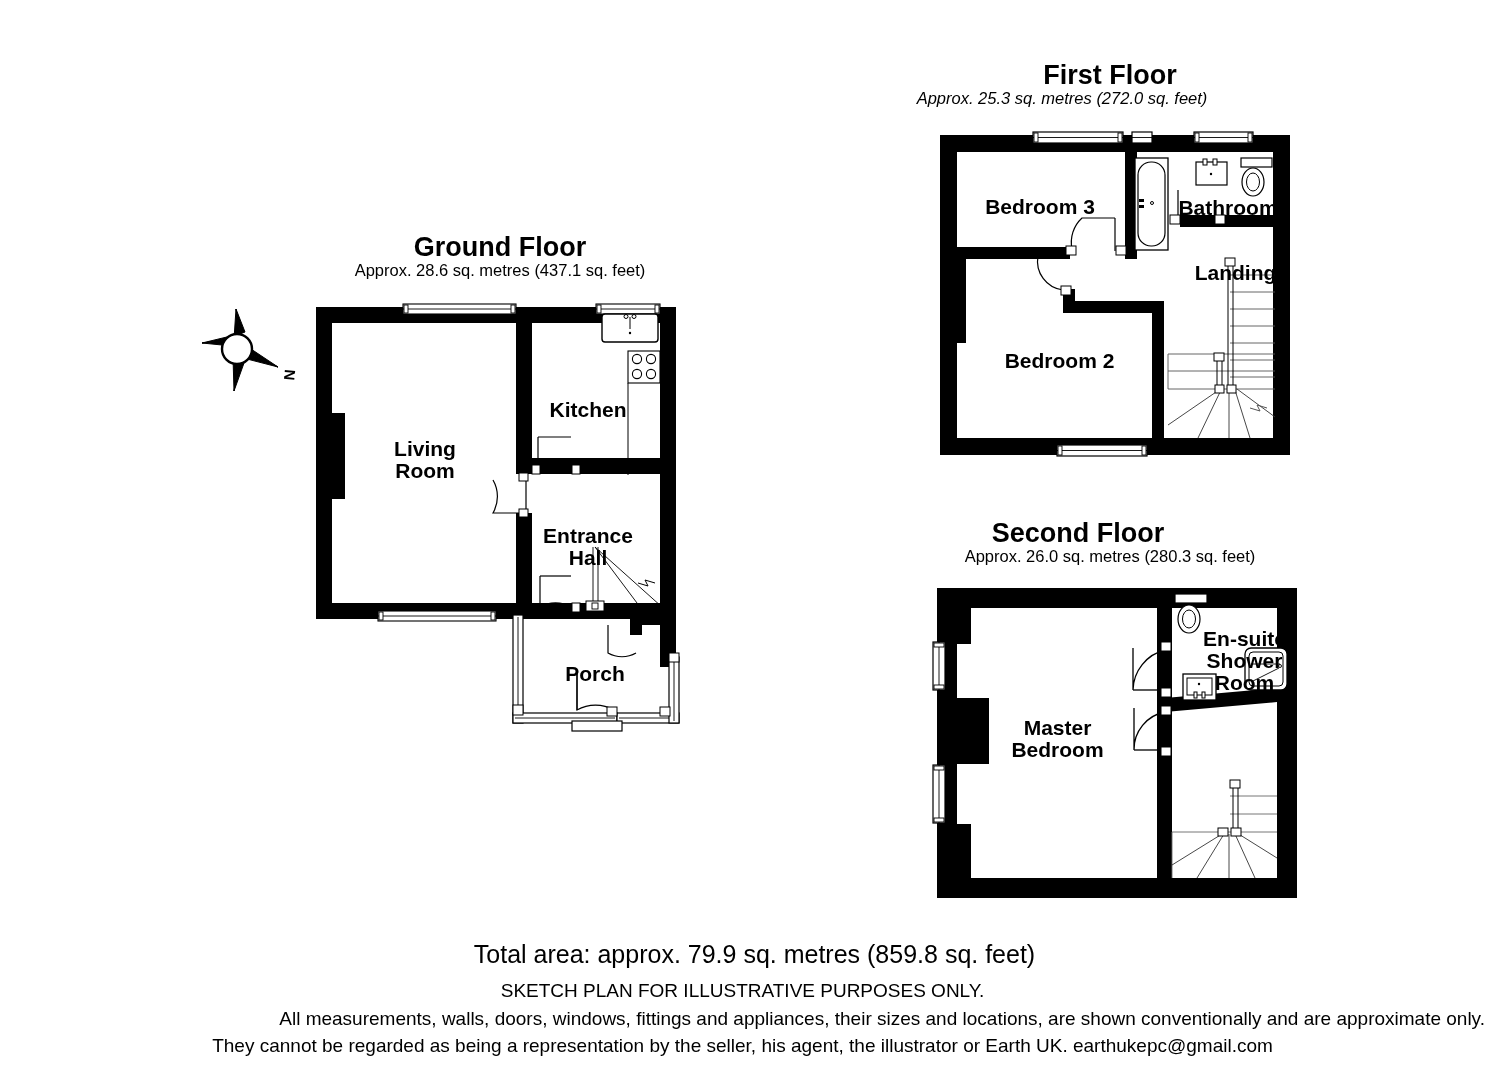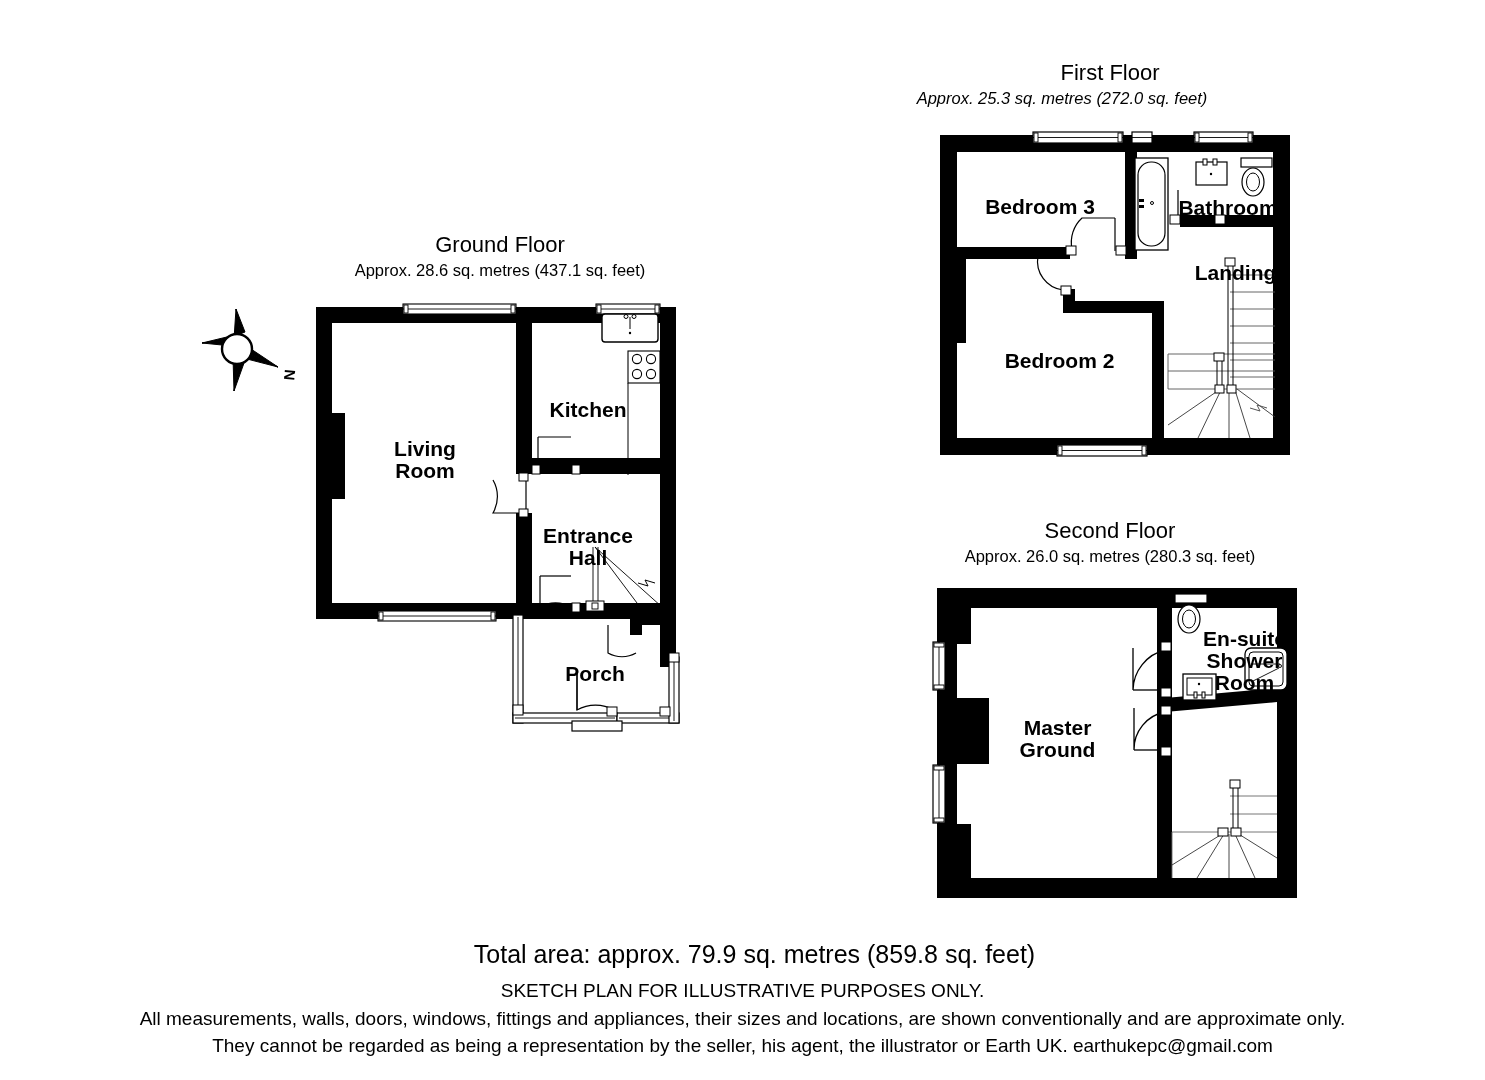--- a/index.html
+++ b/index.html
@@ -17,22 +17,22 @@
   }
   .stage {
     position: absolute;
     left: 0; top: 0;
     width: 1485px;
     height: 1080px;
   }
   .floor-title {
     position: absolute;
     text-align: center;
-    font-weight: normal;
-    font-size: 22px;
+    font-weight: bold;
+    font-size: 27px;
     letter-spacing: 0px;
     white-space: nowrap;
   }
   .floor-sub {
     position: absolute;
     text-align: center;
     font-size: 16.5px;
     white-space: nowrap;
   }
   .room-label {
@@ -343,26 +343,26 @@
       <line x1="287" y1="232" x2="287" y2="262" stroke="#000" stroke-width="1"></line>
       <line x1="292" y1="232" x2="292" y2="262" stroke="#000" stroke-width="1"></line>
       <rect x="284" y="228" width="10" height="8" fill="#fff" stroke="#000" stroke-width="1"></rect>
       <rect x="285" y="260" width="9" height="8" fill="#fff" stroke="#000" stroke-width="1"></rect>
       <rect x="297" y="260" width="9" height="8" fill="#fff" stroke="#000" stroke-width="1"></rect>
 
       <path d="M320,283 l10,3 l-3,-6 l10,3" stroke="#555" stroke-width="1" fill="none"></path>
     </g>
   </svg>
 
-  <div class="floor-title" style="left:940px; top:518px; width:340px;">Second Floor</div>
+  <div class="floor-title" style="left:908px; top:518px; width:340px;">Second Floor</div>
   <div class="floor-sub" style="left:940px; top:547px; width:340px;">Approx. 26.0 sq. metres (280.3 sq. feet)</div>
 
   <div class="room-label" style="left:995px; top:717px; width:125px;">
     <div>Master</div>
-    <div>Ground</div>
+    <div>Bedroom</div>
   </div>
   <div class="room-label" style="left:1192px; top:628px; width:105px;">
     <div>En-suite</div>
     <div>Shower</div>
     <div>Room</div>
   </div>
 
   <svg class="plan-svg" style="left:925px; top:580px;" width="390" height="330" viewBox="0 0 390 330">
     <g>
 
@@ -450,16 +450,16 @@
       <line x1="308" y1="204" x2="308" y2="254" stroke="#000" stroke-width="1"></line>
       <line x1="313" y1="204" x2="313" y2="254" stroke="#000" stroke-width="1"></line>
       <rect x="305" y="200" width="10" height="8" fill="#fff" stroke="#000" stroke-width="1"></rect>
       <rect x="293" y="248" width="10" height="8" fill="#fff" stroke="#000" stroke-width="1"></rect>
       <rect x="306" y="248" width="10" height="8" fill="#fff" stroke="#000" stroke-width="1"></rect>
     </g>
   </svg>
 
   <div class="footer-total" style="left:12px; top:940px;">Total area: approx. 79.9 sq. metres (859.8 sq. feet)</div>
   <div class="footer-line" style="left:0; top:980px;">SKETCH PLAN FOR ILLUSTRATIVE PURPOSES ONLY.</div>
-  <div class="footer-line" style="left:0; top:1008px;">All measurements, walls, doors, windows, fittings and appliances, their sizes and locations, are shown conventionally and are approximate only.</div>
+  <div class="footer-line" style="left:0; top:1008px;text-align:right;">All measurements, walls, doors, windows, fittings and appliances, their sizes and locations, are shown conventionally and are approximate only.</div>
   <div class="footer-line" style="left:0; top:1035px;">They cannot be regarded as being a representation by the seller, his agent, the illustrator or Earth UK. earthukepc@gmail.com</div>
 
 </div>
 
 </body></html>

